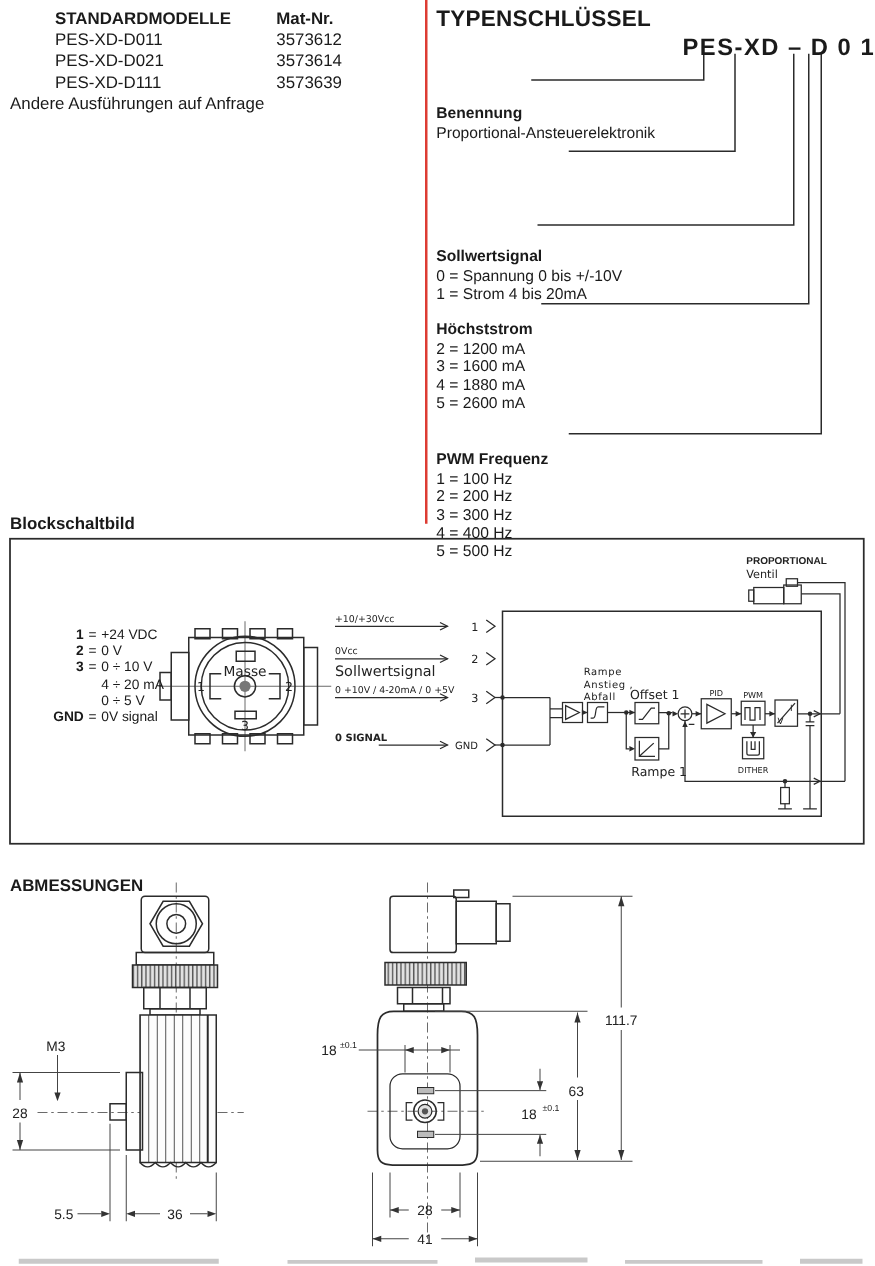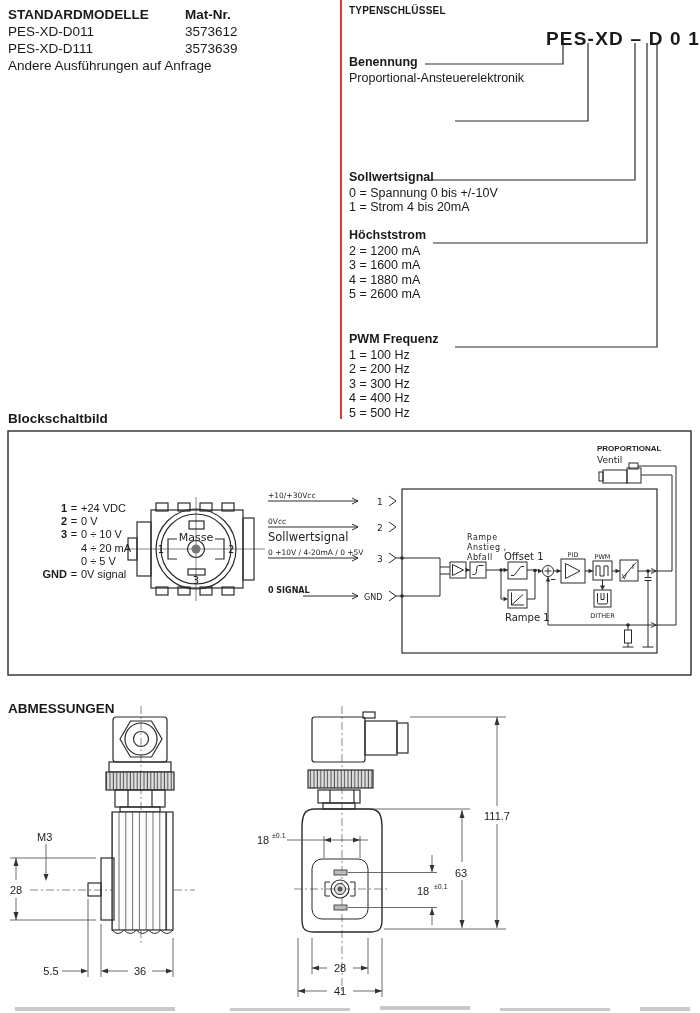--- a/index.html
+++ b/index.html
@@ -2,26 +2,26 @@
 <html><head>
 <meta charset="utf-8">
 <style>
   html,body{margin:0;padding:0;background:#fff;}
   .page{position:relative;width:700px;height:1013px;background:#fff;overflow:hidden;
         font-family:"Liberation Sans",sans-serif;color:#1a1a1a;}
   .abs{position:absolute;}
   .b{font-weight:bold;}
   
   .stdm{left:8px;top:6px;font-size:13.5px;line-height:17px;width:340px;}
-  .stdm .row span.c1{display:inline-block;width:177px;}
+  .stdm .row span.c1{display:inline-block;width:177px;margin-left:36px;}
   
-  .ts-title{left:349px;top:5px;font-size:10px;font-weight:bold;letter-spacing:.2px;}
+  .ts-title{left:349px;top:5px;font-size:18px;font-weight:bold;letter-spacing:.2px;}
   .ts-code{left:546px;top:28px;font-size:19px;font-weight:bold;letter-spacing:1.2px;white-space:nowrap;}
   .ts-block{left:349px;width:200px;font-size:12.5px;line-height:14.5px;}
-  .ts-block .lbl{font-weight:bold;margin-bottom:1px;}
+  .ts-block .lbl{font-weight:bold;margin-bottom:1px;margin-top:28px;}
   .redline{left:340px;top:0;width:2px;height:419px;background:#dd3c33;}
   .h2{font-size:13.5px;font-weight:bold;margin-top:14px;}
   
   .legend{left:40px;top:502px;font-size:11px;line-height:13.2px;}
   .legend .row{display:flex;white-space:pre;}
   .legend .k{display:inline-block;width:27px;text-align:right;font-weight:bold;}
   .legend .s{display:inline-block;width:14px;text-align:center;}
   svg text{font-family:"DejaVu Sans",sans-serif;fill:#222;}
   svg text.lib{font-family:"Liberation Sans",sans-serif;}
   .dimtxt{font-size:11px;font-family:"Liberation Sans",sans-serif;}
@@ -309,20 +309,23 @@
   <div class="abs redline"></div>
 
   <div class="abs stdm">
     <div class="row">
       <span class="c1 b">STANDARDMODELLE</span><span class="b">Mat-Nr.</span>
     </div>
     <div class="row">
       <span class="c1">PES-XD-D011</span><span>3573612</span>
     </div>
     <div class="row">
+      <span class="c1">PES-XD-D021</span><span>3573614</span>
+    </div>
+    <div class="row">
       <span class="c1">PES-XD-D111</span><span>3573639</span>
     </div>
     <div class="row">Andere Ausführungen auf Anfrage</div>
   </div>
 
   <div class="abs ts-title">TYPENSCHLÜSSEL</div>
   <div class="abs ts-code">PES-XD – D 0 1 1</div>
 
   <div class="abs ts-block" style="top:55px">
     <div class="lbl">Benennung</div>

